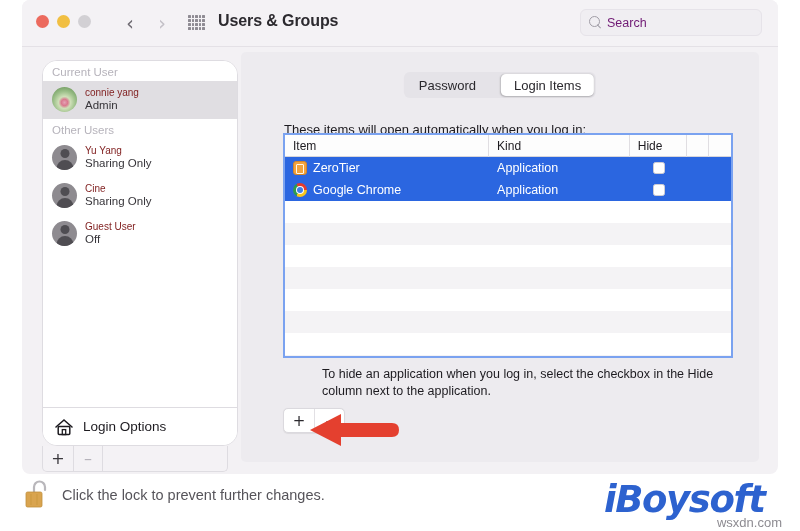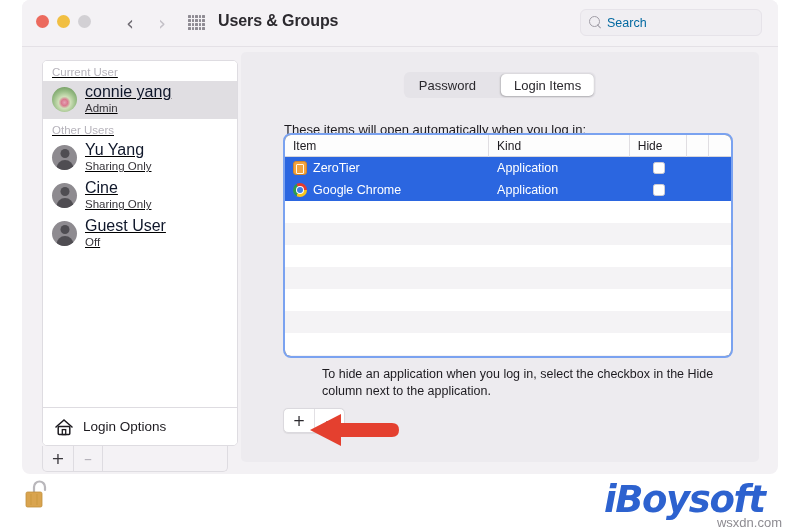--- a/index.html
+++ b/index.html
@@ -82,32 +82,31 @@
   }
   .search-glyph::before {
     content: ""; position: absolute; left: 0; top: 0;
     width: 9px; height: 9px; border: 1.4px solid #a09da6; border-radius: 50%;
   }
   .search-glyph::after {
     content: ""; position: absolute; left: 8px; top: 8px;
     width: 5px; height: 1.4px; background: #a09da6;
     transform: rotate(45deg); transform-origin: left center;
   }
-  .search-ph { font-size: 12.5px; color: #0369a1; }
+  .search-ph { font-size: 12.5px; color: #701a75; }
 
   
   .sidebar {
     position: absolute;
     left: 20px; top: 60px;
     width: 196px; height: 386px;
     background: #ffffff;
     border: 1px solid #dedce1;
-    border-radius: 5px;
+    border-radius: 15px;
     overflow: hidden;
-    text-decoration: underline;
   }
   .sb-group {
     font-size: 11.5px; color: #b6b3bb;
     padding: 5px 0 3px 9px;
     background: #ffffff;
   }
   .sb-row {
     display: flex; align-items: center;
     padding: 3px 8px 4px 9px;
     height: 38px;
@@ -127,21 +126,21 @@
     width: 9px; height: 9px; border-radius: 50%;
     background: #4f4d52;
   }
   .av-generic::after {
     content: ""; position: absolute;
     left: 50%; top: 15px; transform: translateX(-50%);
     width: 17px; height: 13px; border-radius: 9px 9px 0 0;
     background: #4f4d52;
   }
   .sb-text { display: flex; flex-direction: column; line-height: 1.18; }
-  .sb-name { font-size: 16px; color: #0f172a; }
+  .sb-name { font-size: 10px; color: #7f1d1d; }
   .sb-sub  { font-size: 11.5px; color: #37353a; }
 
   .sb-footer {
     position: absolute; left: 0; bottom: 0;
     width: 100%; height: 38px;
     border-top: 1px solid #dedce1;
     display: flex; align-items: center;
     padding-left: 11px;
     background: #ffffff;
   }
@@ -202,21 +201,21 @@
     position: absolute; left: 43px; top: 70px;
     font-size: 13px; color: #1d1b20;
   }
 
   
   .table-wrap {
     position: absolute;
     left: 42px; top: 81px;
     width: 450px; height: 225px;
     border: 2px solid #7aa2f0;
-    border-radius: 8px;
+    border-radius: 0;
     background: #404040;
     overflow: hidden;
   }
   .thead {
     display: flex; height: 22px;
     background: #fdfdfd;
     border-bottom: 1px solid #d8d6db;
     align-items: center;
   }
   .th {
@@ -513,20 +512,21 @@
   <div class="lockbar">
     <span class="lock-icon">
       <svg viewBox="0 0 30 34" width="30" height="34">
         <path d="M12 15 L12 9 A5.5 5.5 0 0 1 23 9 L23 12" stroke="#b9b7bb" stroke-width="2.2" fill="none" stroke-linecap="round"></path>
         <rect x="4" y="14" width="16" height="15" rx="1.5" fill="#d9a44f"></rect>
         <rect x="4" y="14" width="16" height="15" rx="1.5" fill="none" stroke="#c08f3d" stroke-width="0.8"></rect>
         <line x1="9" y1="16" x2="9" y2="27" stroke="#c9983f" stroke-width="0.9"></line>
         <line x1="15" y1="16" x2="15" y2="27" stroke="#c9983f" stroke-width="0.9"></line>
       </svg>
     </span>
+    <span class="lock-label">Click the lock to prevent further changes.</span>
   </div>
 
   <div class="watermark">
     <div class="wm-text">iBoysoft</div>
     <div class="wm-sub">wsxdn.com</div>
   </div>
 
 </div>
 
 </body></html>

